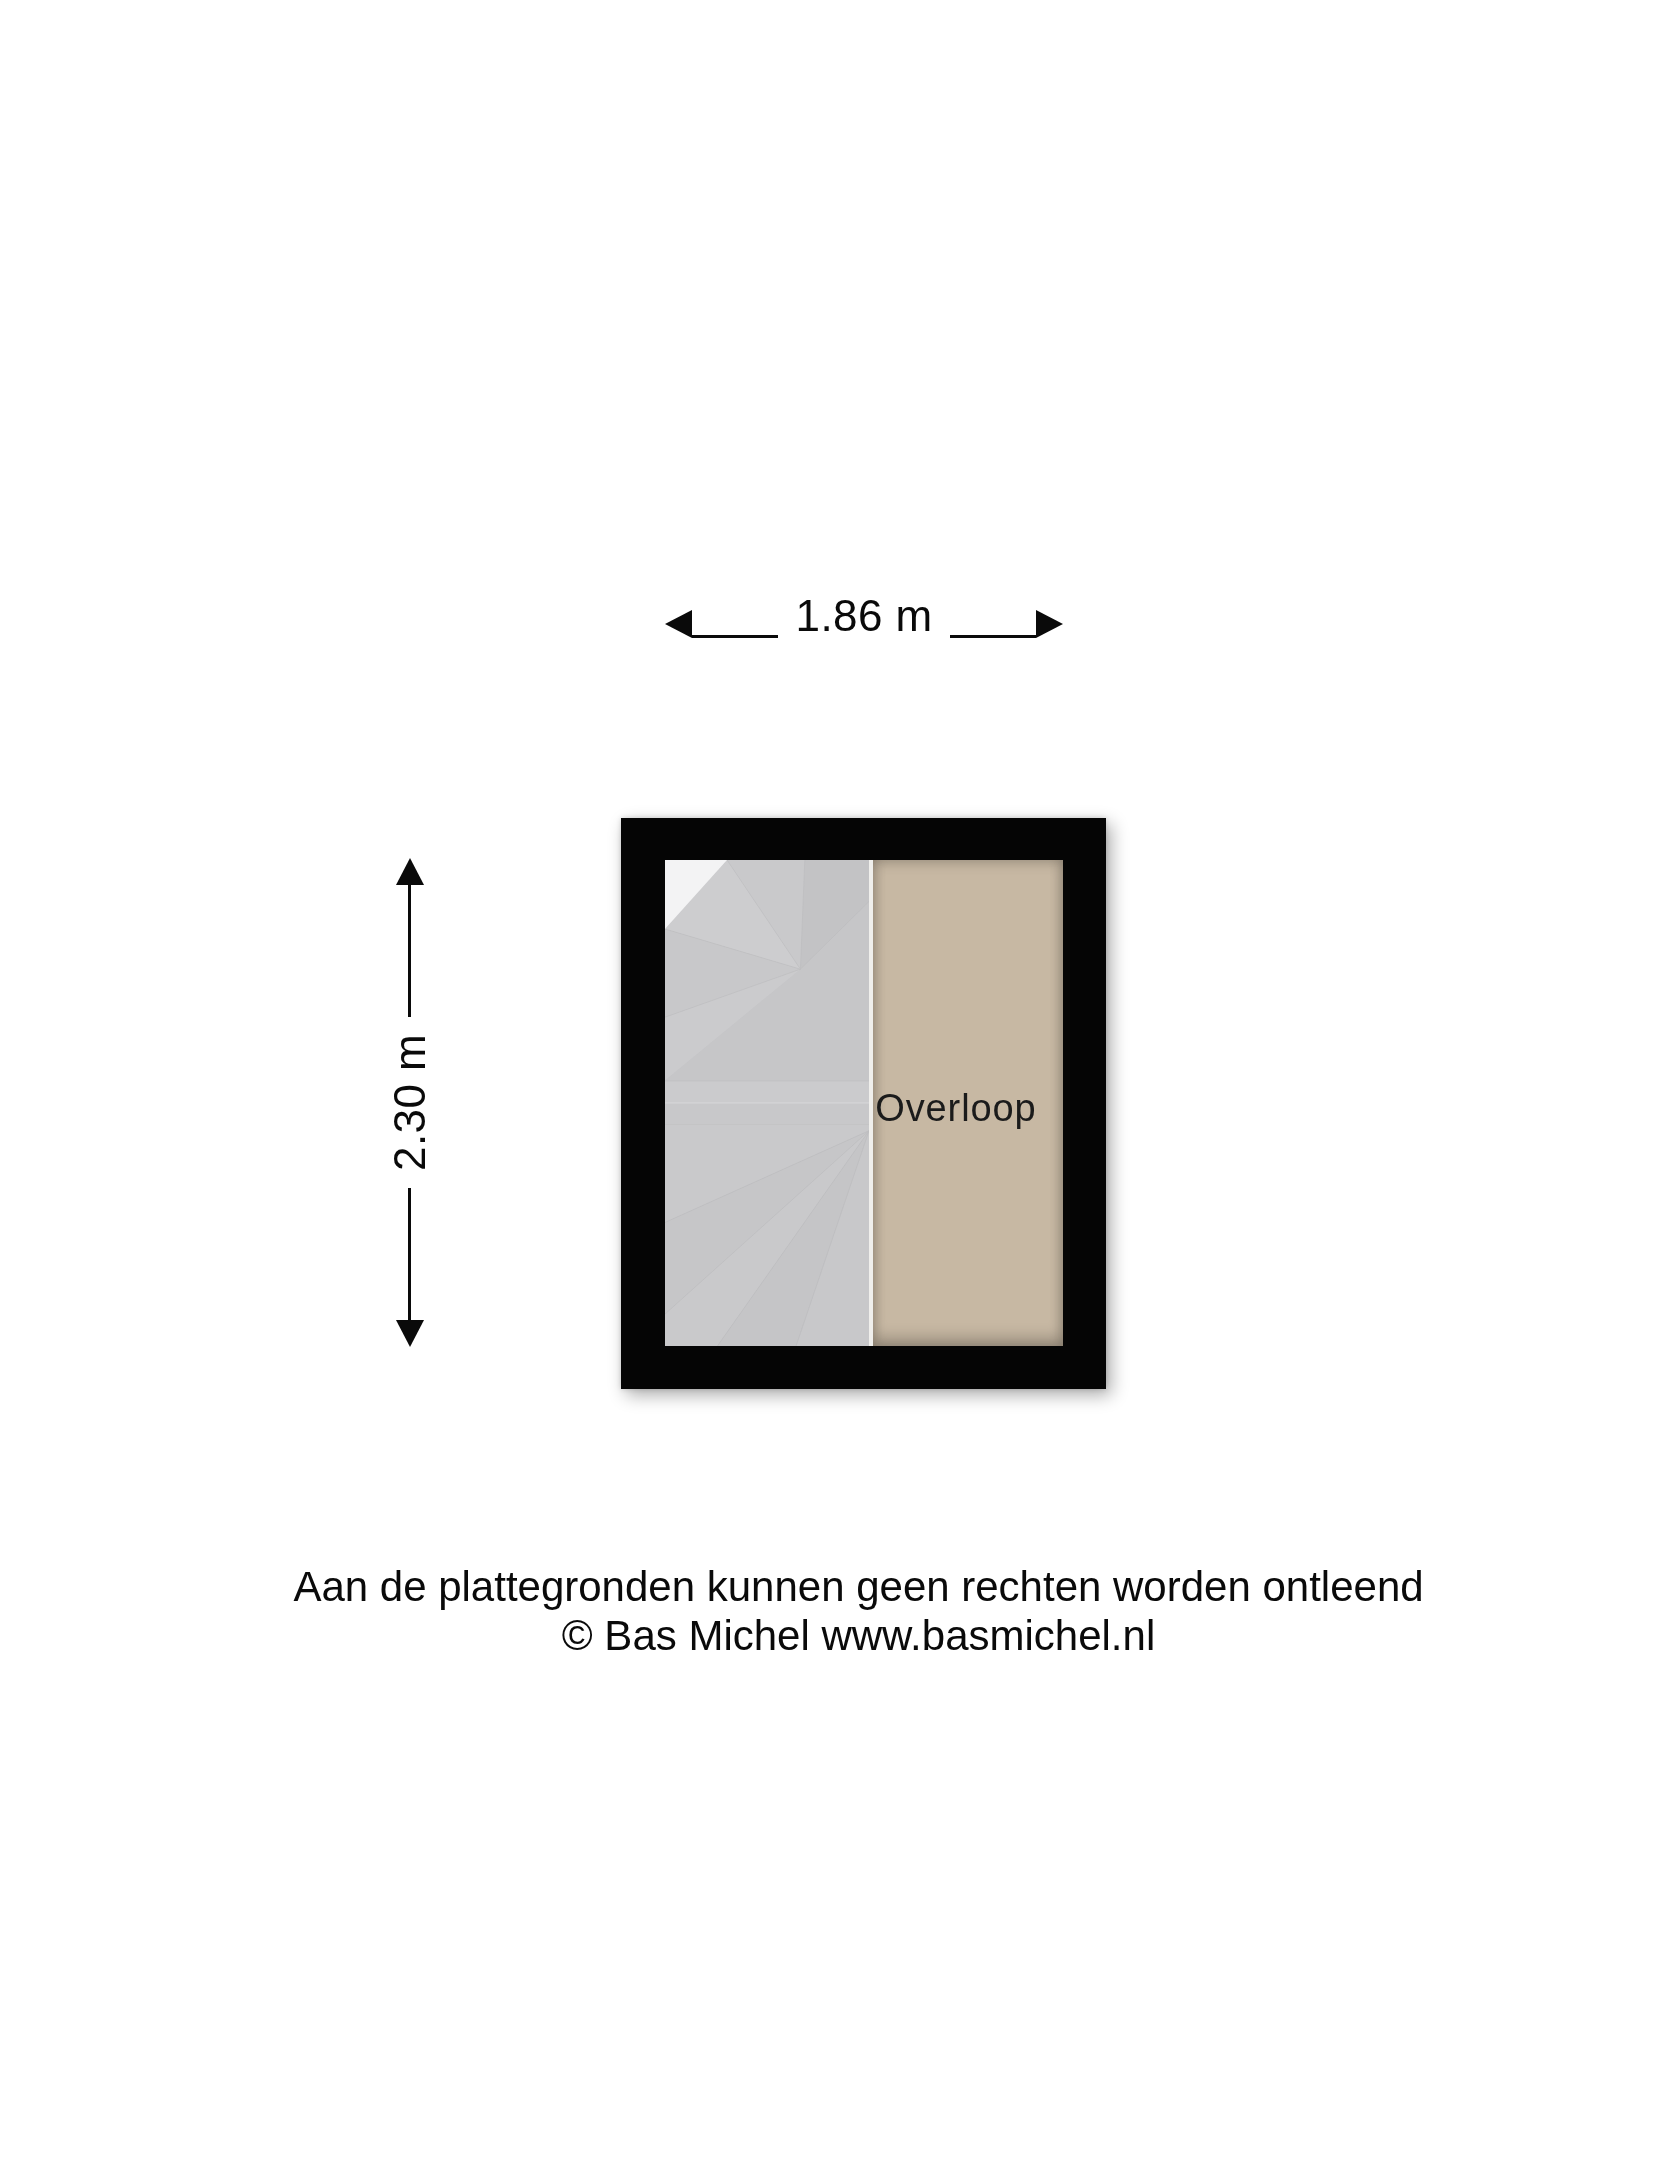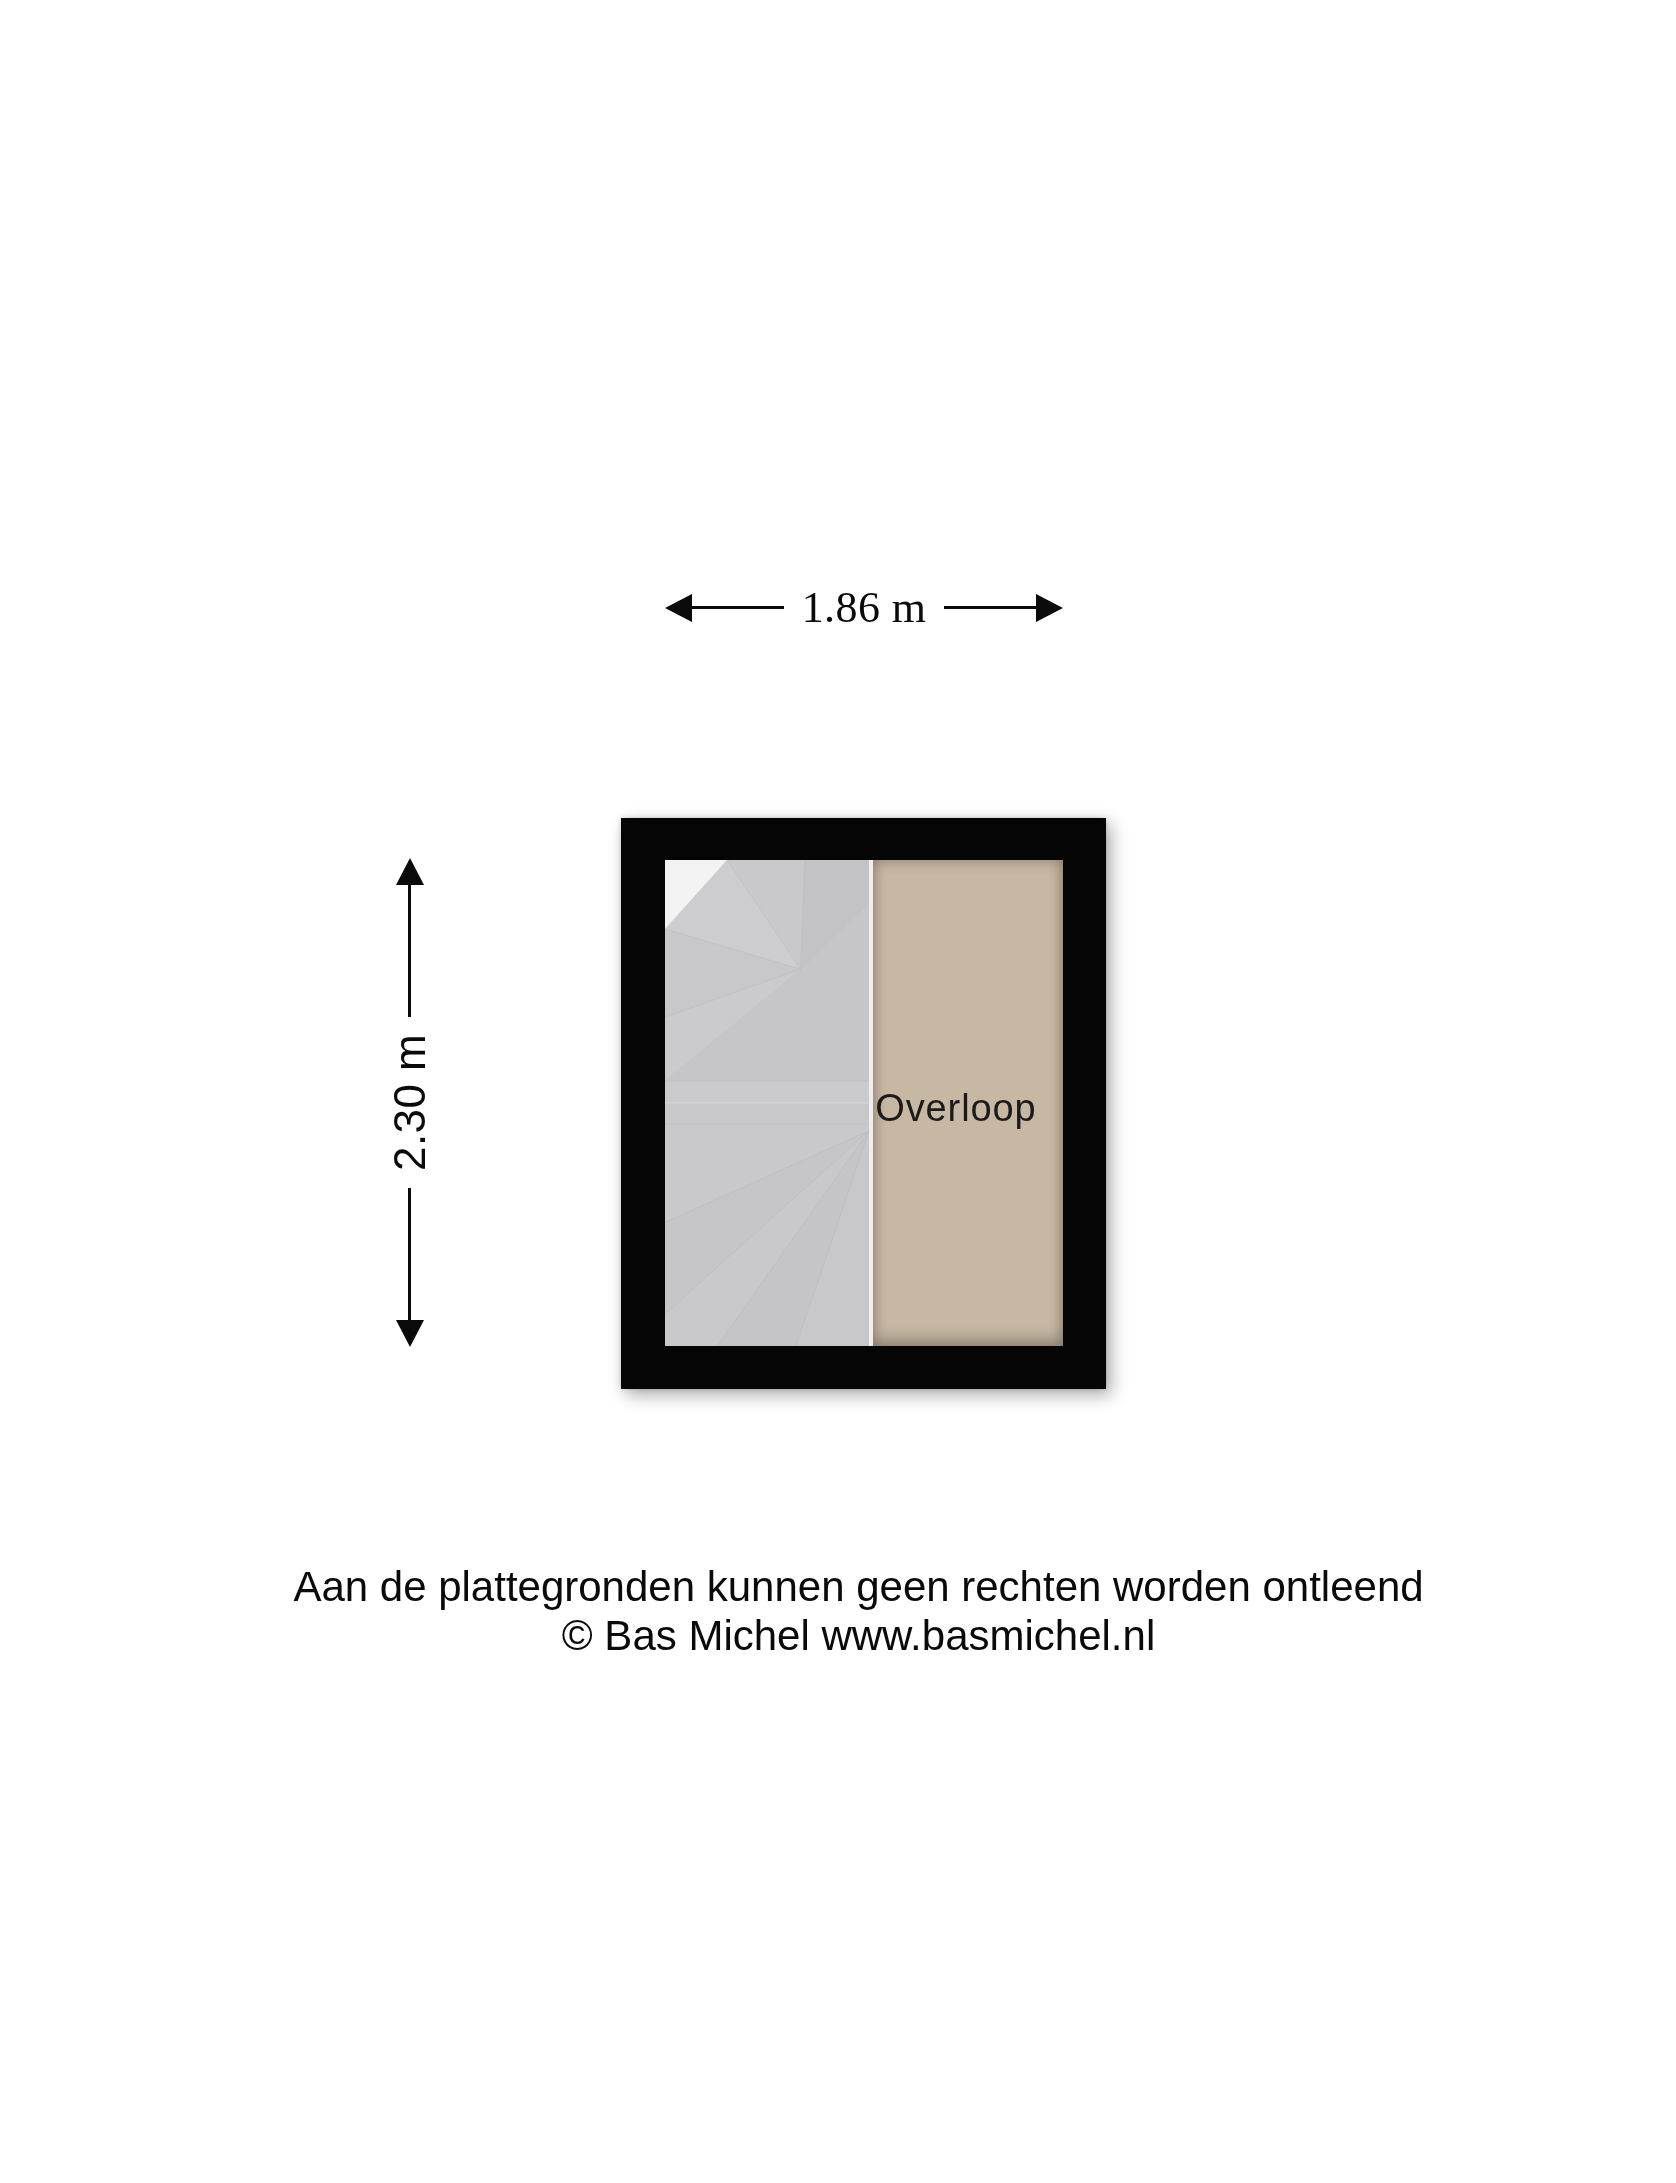--- a/index.html
+++ b/index.html
@@ -14,21 +14,21 @@
   }
   html,body{margin:0;padding:0;background:var(--bg);}
   .canvas{
     position:relative;width:1677px;height:2236px;background:var(--bg);
     overflow:hidden;font-family:"Liberation Sans","DejaVu Sans",sans-serif;
   }
 
   
   .dim-h{
     position:absolute;left:665px;top:577px;width:398px;height:61px;
-    display:flex;flex-direction:row;align-items:center;font-family:Liberation Serif, serif;
+    display:flex;flex-direction:row;align-items:flex-end;
   }
   .dim-v{
     position:absolute;left:379px;top:858px;width:61px;height:489px;
     display:flex;flex-direction:column;align-items:center;
   }
   .dim-line-h{flex:1;height:3.1px;background:var(--ink);}
   .dim-line-v{flex:1;width:3.1px;background:var(--ink);}
   .ah{width:0;height:0;}
   .ah-left{border-top:14.4px solid transparent;border-bottom:14.4px solid transparent;border-right:27px solid var(--ink);}
   .ah-right{border-top:14.4px solid transparent;border-bottom:14.4px solid transparent;border-left:27px solid var(--ink);}

